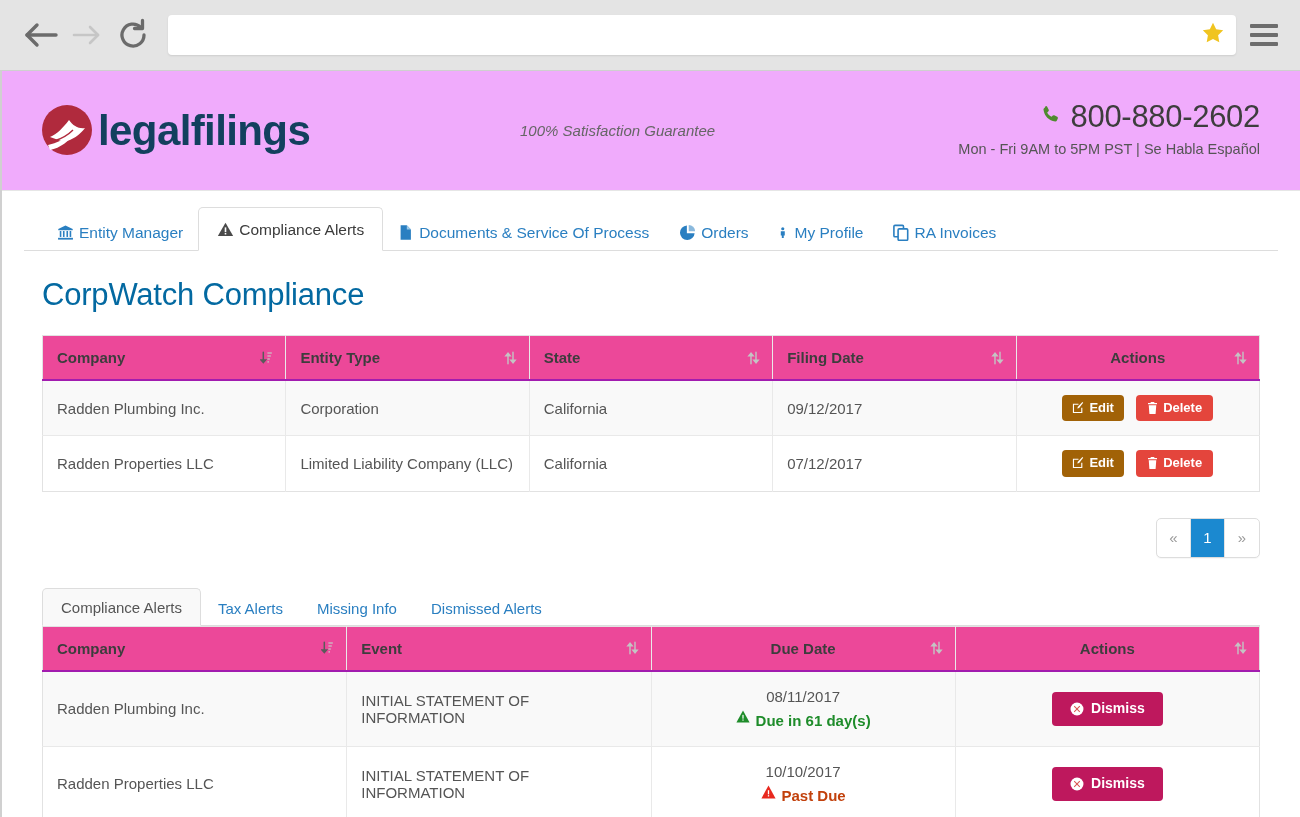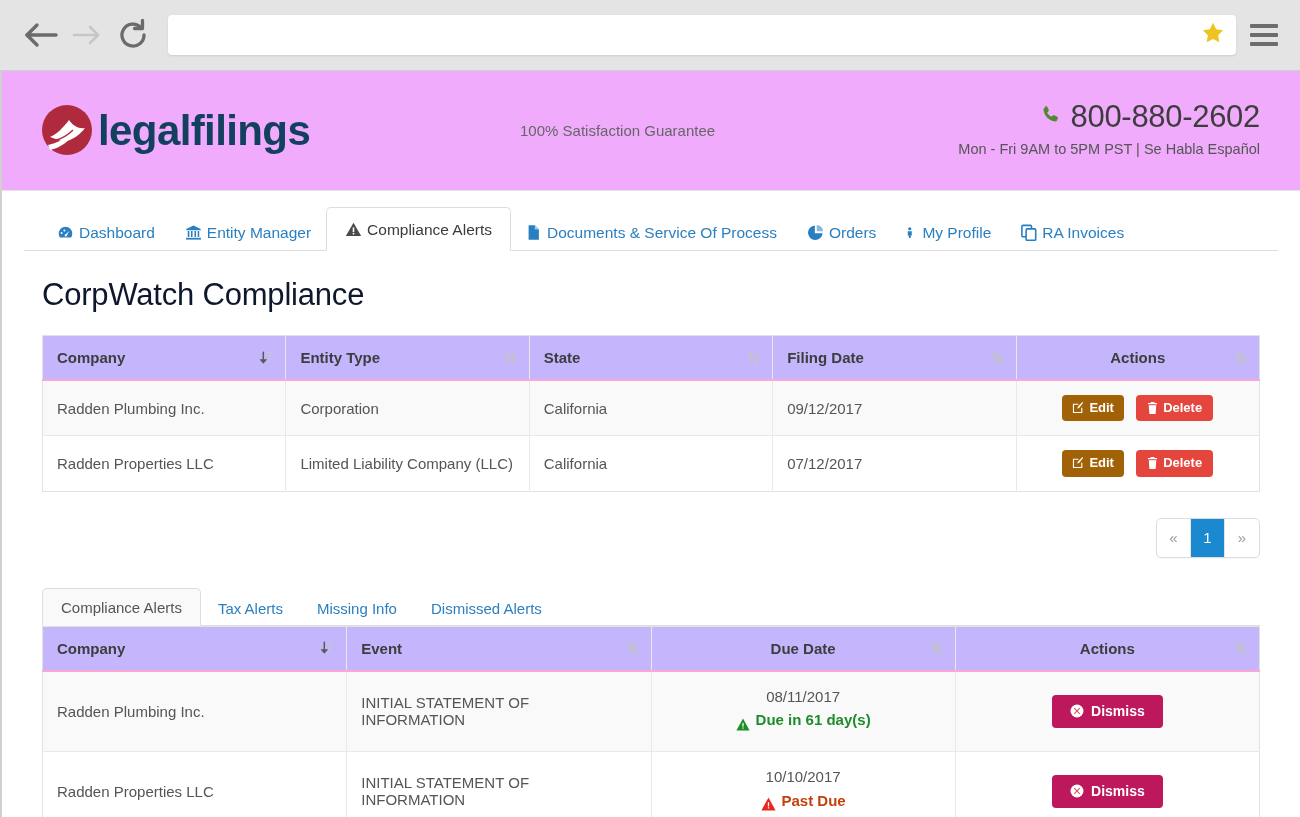--- a/index.html
+++ b/index.html
@@ -89,20 +89,21 @@
     letter-spacing: -0.6px;
     margin-left: 4px;
     font-family: "Liberation Sans", sans-serif;
   }
   .guarantee {
     position: absolute;
     left: 518px;
     top: 51px;
     font-size: 15px;
     color: #666666;
+    font-style: italic;
   }
   .contact {
     position: absolute;
     right: 40px;
     top: 28px;
     text-align: right;
   }
   .phone-row {
     display: flex; align-items: center; justify-content: flex-end;
     gap: 8px;
@@ -151,41 +152,41 @@
     background: #ffffff;
     border-color: #dddddd;
     border-bottom-color: #ffffff;
     padding: 13px 18px 12px 18px;
   }
 
   
   .content { padding: 0 40px 0 40px; }
   .page-title {
     font-size: 31px;
-    color: #0f172a;
+    color: #0369a1;
     font-weight: normal;
     margin: 26px 0 22px 0;
     letter-spacing: -0.2px;
   }
 
   table.dt {
     width: 100%;
     border-collapse: collapse;
     border: 1px solid #e2e2e2;
     table-layout: fixed;
   }
   table.dt th {
     font-size: 15px;
     color: #3d3d3d;
     font-weight: bold;
     text-align: left;
     padding: 13px 14px;
-    border-bottom: 2px solid #f9a8d4;
+    border-bottom: 2px solid #a21caf;
     border-right: 1px solid #e9e9e9;
-    background: #c4b5fd;
+    background: #ec4899;
     position: relative;
     cursor: pointer;
     white-space: nowrap;
   }
   table.dt th:last-child { border-right: none; }
   table.dt th .sorter {
     position: absolute;
     right: 12px;
     top: 50%;
     transform: translateY(-50%);
@@ -284,21 +285,21 @@
     border-bottom-color: #f9f9f9;
     padding: 11px 18px 10px 18px;
   }
 
   .due-date { text-align: center; line-height: 1.45; }
   .due-date .dd-date { font-size: 15px; color: #555555; display: block; }
   .due-status {
     font-size: 15px;
     font-weight: bold;
     display: inline-flex;
-    align-items: flex-end;
+    align-items: flex-start;
     gap: 6px;
     margin-top: 2px;
   }
   .status-ok { color: #1e8c2a; }
   .status-late { color: #c2410c; }
 
   .tbl2-wrap { margin-top: 0; }
 </style>
 </head>
 <body>
@@ -370,31 +371,20 @@
           </svg>
         </span>
         <span class="phone-num">800-880-2602</span>
       </div>
       <div class="hours">Mon - Fri 9AM to 5PM PST | Se Habla Español</div>
     </div>
   </div>
 
   <div class="nav-tabs-wrap">
     <div class="nav-tabs" id="main-nav">
-        <div class="nav-tab">
-          <span class="tab-ico">
-            <svg width="17" height="17" viewBox="0 0 16 16" style="display:block">
-              <path d="M8 2.6A6.4 6.4 0 0 0 1.6 9c0 1.4.45 2.7 1.2 3.75h10.4A6.35 6.35 0 0 0 14.4 9 6.4 6.4 0 0 0 8 2.6z" fill="#2a7fc1"></path>
-                <circle cx="4.3" cy="8.4" r="0.95" fill="#fff"></circle>
-              <circle cx="7" cy="6.1" r="0.95" fill="#fff"></circle>
-                <path d="M11.6 6.4L8.3 9.6a1.1 1.1 0 1 0 1.1 1.1z" fill="#fff"></path>
-            </svg>
-          </span>
-          <span>Dashboard</span>
-        </div>
         <div class="nav-tab">
           <span class="tab-ico">
             <svg width="17" height="17" viewBox="0 0 16 16" style="display:block">
               <path d="M8 1.4L1.2 4.8v1.1h13.6V4.8z" fill="#2a7fc1"></path>
                 <rect x="2.6" y="6.6" width="1.5" height="5.6" fill="#2a7fc1"></rect>
                 <rect x="5.6" y="6.6" width="1.5" height="5.6" fill="#2a7fc1"></rect>
                 <rect x="8.9" y="6.6" width="1.5" height="5.6" fill="#2a7fc1"></rect>
                 <rect x="11.9" y="6.6" width="1.5" height="5.6" fill="#2a7fc1"></rect>
                 <rect x="1" y="13" width="14" height="1.7" fill="#2a7fc1"></rect>
             </svg>

